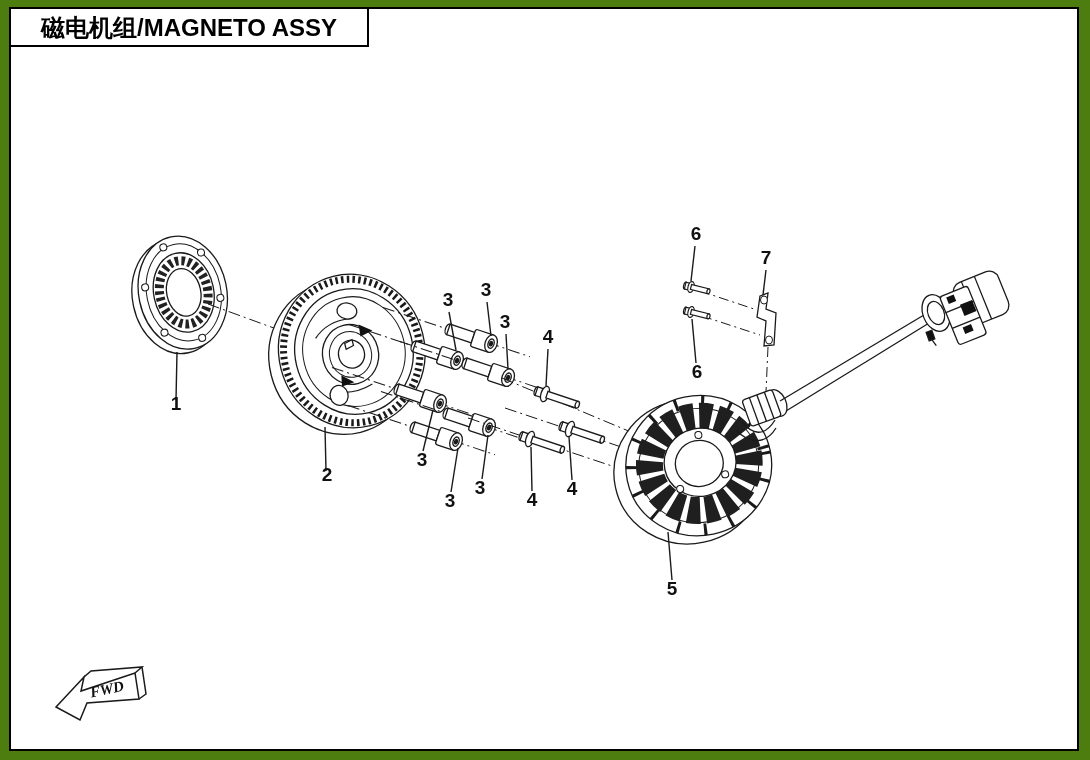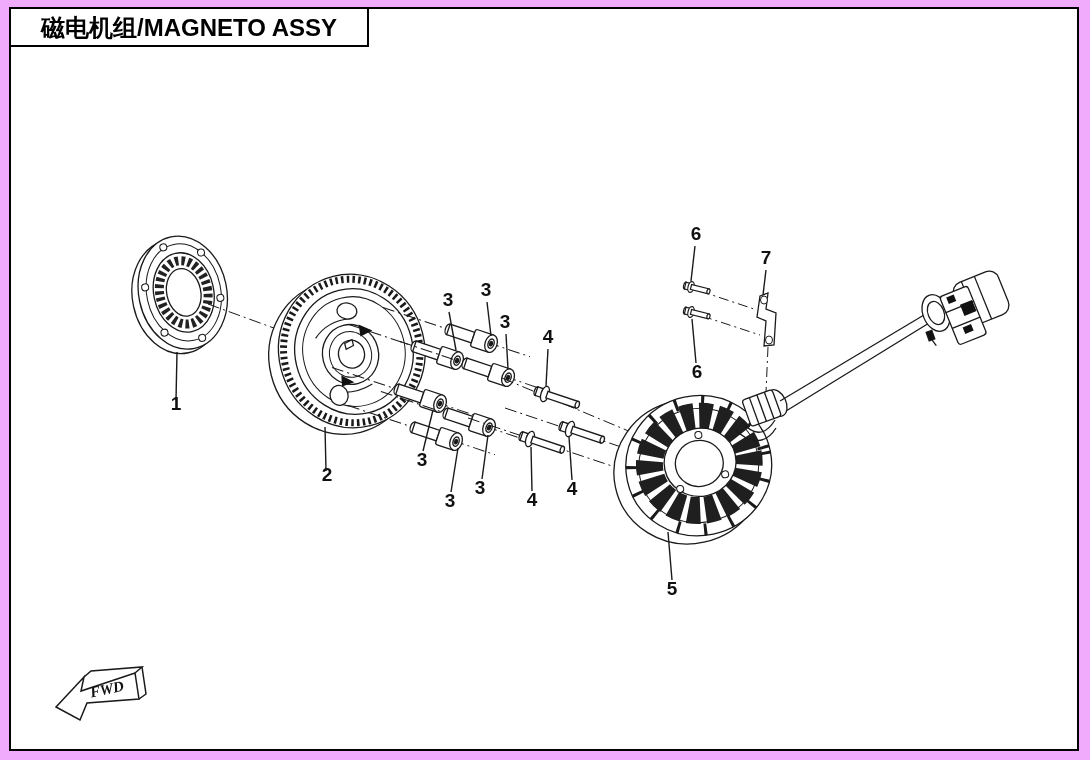--- a/index.html
+++ b/index.html
@@ -1,17 +1,17 @@
 <!DOCTYPE html>
 <html><head>
 <meta charset="utf-8">
 <style>
   html,body{margin:0;padding:0;background:#ffffff;}
   body{font-family:"Liberation Sans","DejaVu Sans",sans-serif;}
-  .stage{position:relative;width:1090px;height:760px;background:#f0abfc;overflow:hidden;}
+  .stage{position:relative;width:1090px;height:760px;background:#4d7c0f;overflow:hidden;}
   svg text{user-select:none;}
   .callout{font:bold 19px "Liberation Sans","DejaVu Sans",sans-serif;fill:#111;text-anchor:middle;}
   .title-text{font:bold 24px "Liberation Sans","DejaVu Sans",sans-serif;fill:#000;text-anchor:middle;}
   .fwd-text{font:italic bold 15px "Liberation Serif","DejaVu Serif",serif;fill:#111;text-anchor:middle;}
 </style>
 </head>
 <body>
 
 <div class="stage">
 <svg width="1090" height="760" viewBox="0 0 1090 760">

